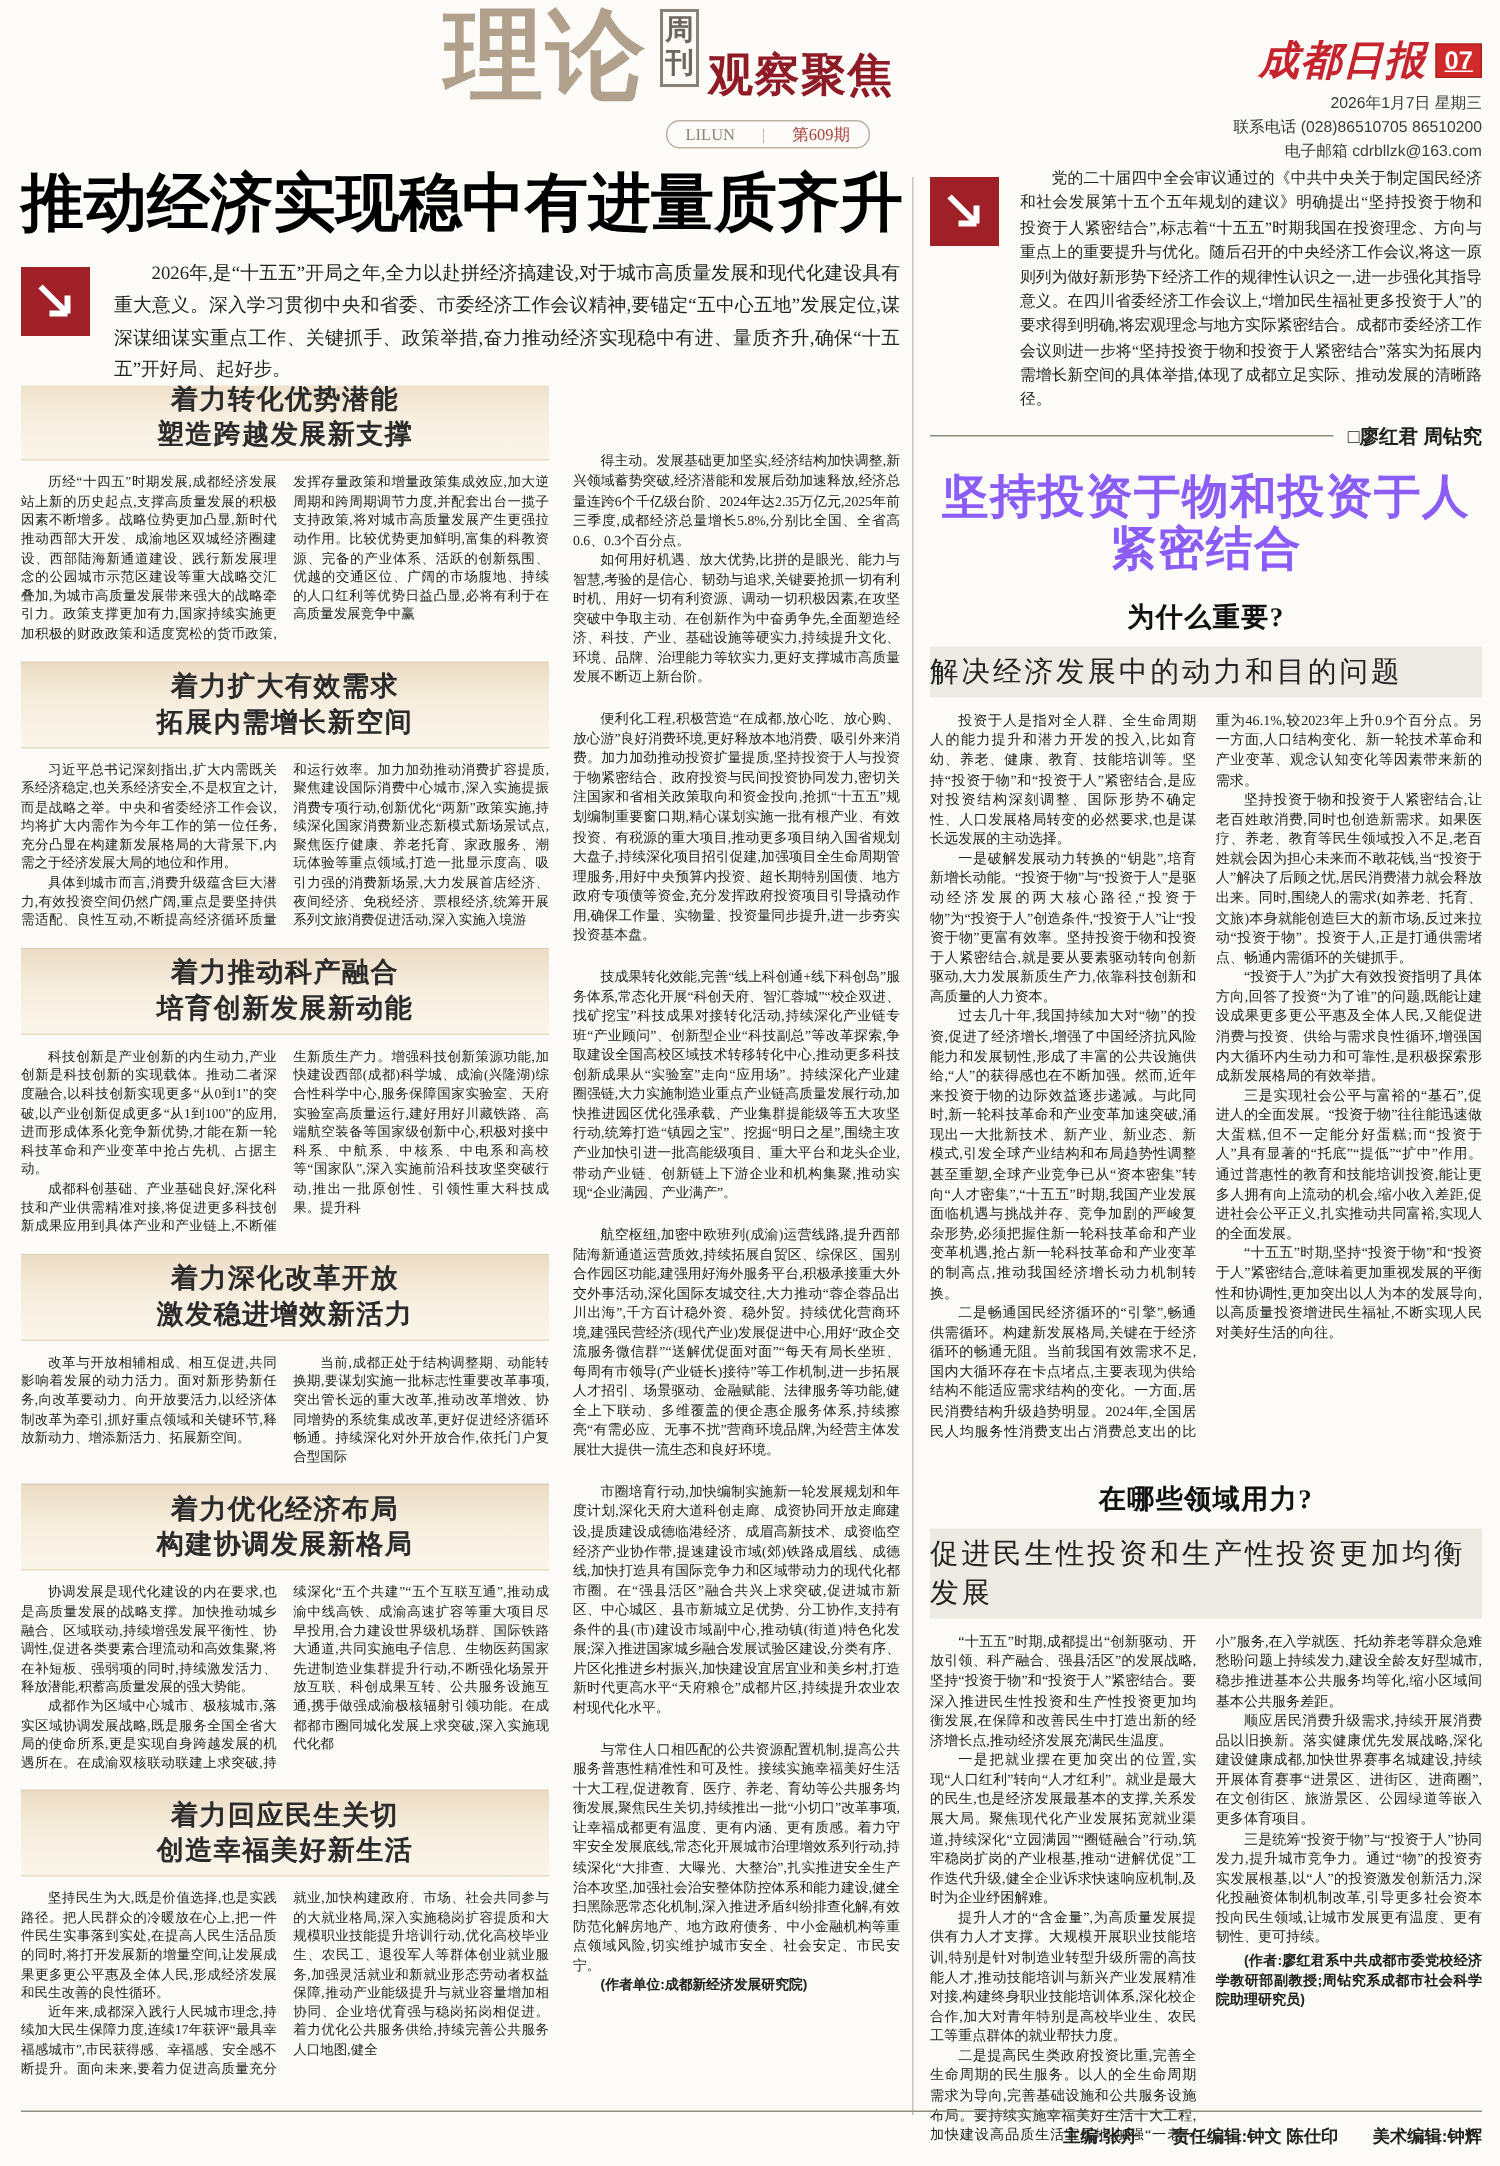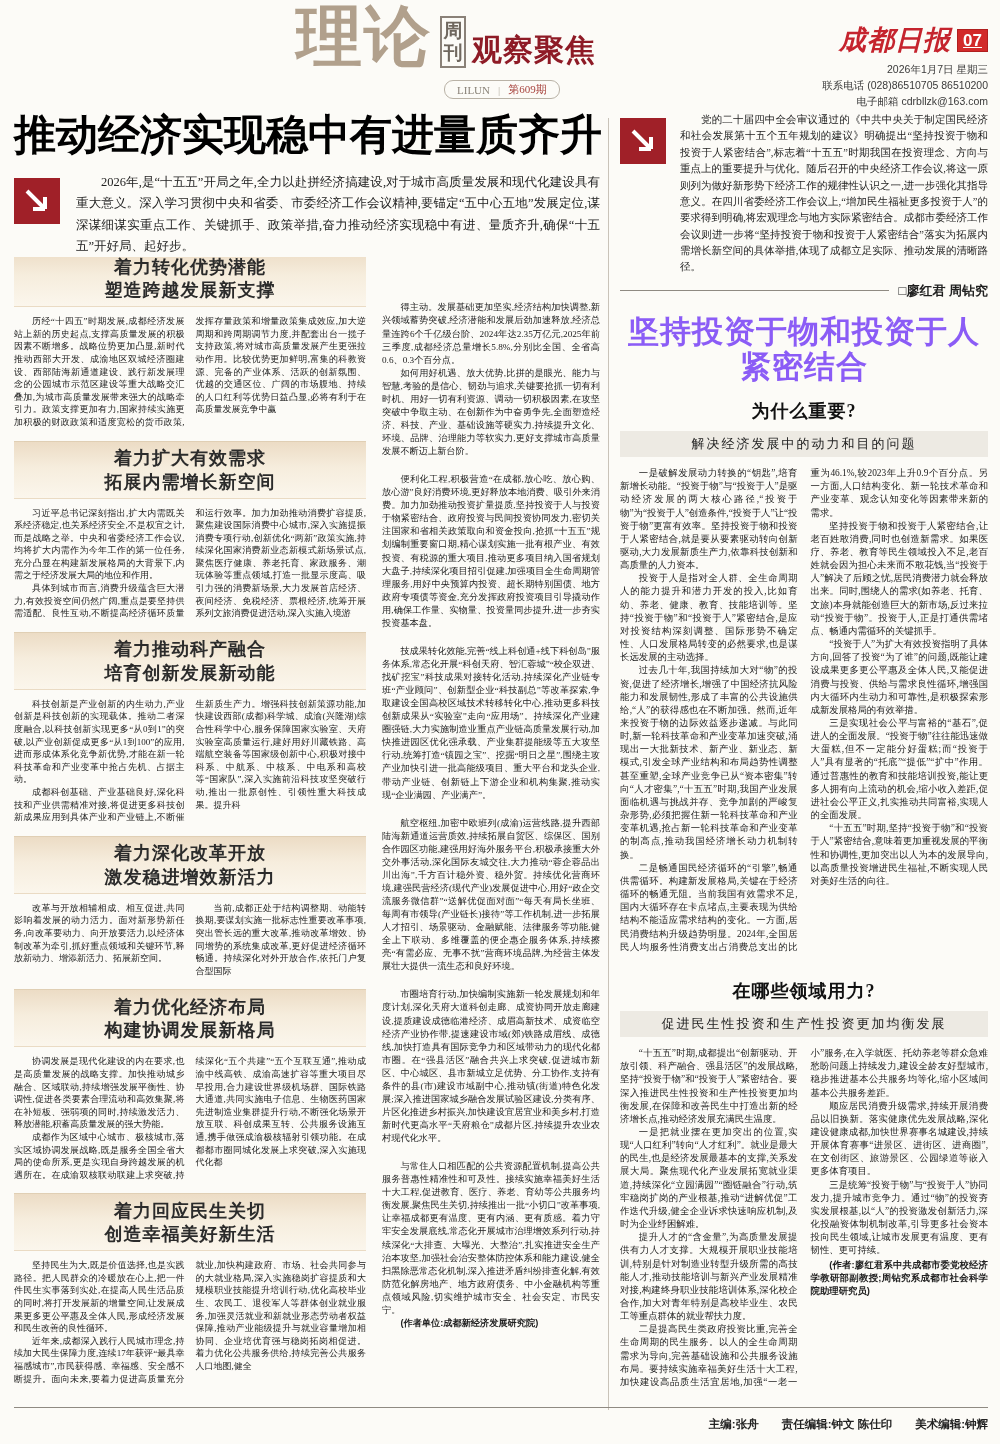--- a/index.html
+++ b/index.html
@@ -7,23 +7,23 @@
   .page {
     position:relative; width:1000px; height:1444px; margin:0 auto;
     background:#fcfbf7; overflow:hidden;
     font-family:"Liberation Serif","DejaVu Serif",serif; color:#1f1f1f;
   }
   
   .masthead { position:relative; height:110px; }
   .mast-left { position:absolute; left:296px; top:4px; width:320px; }
   .mast-row { display:flex; align-items:flex-start; }
   .brand-title { font-family:"DejaVu Sans","Liberation Sans",sans-serif; font-weight:900; font-size:66px; line-height:1; color:#b1a08c; letter-spacing:2px; }
-  .weekly-box { width:26px; margin-left:8px; margin-top:12px; border:2px solid #8a8178; padding:2px 1px; font-family:"Liberation Sans",sans-serif; font-weight:700; font-size:19px; line-height:1.15; color:#6f675e; text-align:center; word-break:break-all; }
+  .weekly-box { width:26px; margin-left:8px; margin-top:2px; border:2px solid #8a8178; padding:2px 1px; font-family:"Liberation Sans",sans-serif; font-weight:700; font-size:19px; line-height:1.15; color:#6f675e; text-align:center; word-break:break-all; }
   .focus-title { margin-left:6px; margin-top:26px; font-family:"DejaVu Sans","Liberation Sans",sans-serif; font-weight:900; font-size:30px; color:#8e1b26; letter-spacing:1px; }
-  .issue-pill { position:absolute; left:148px; top:76px; border:1px solid #b9b2a6; border-radius:9px; padding:1px 12px; font-size:11px; color:#8a8378; display:flex; gap:8px; align-items:center; white-space:nowrap; }
+  .issue-pill { position:absolute; left:148px; top:76px; border:1px solid #b9b2a6; border-radius:9px; padding:1px 12px; font-size:11px; color:#8a8378; display:flex; gap:18px; align-items:center; white-space:nowrap; }
   .issue-pill .no { color:#a8453f; }
   .issue-sep { color:#b9b2a6; }
   .mast-right { position:absolute; right:12px; top:22px; text-align:right; }
   .brand-cn-row { display:flex; justify-content:flex-end; align-items:center; gap:6px; }
   .paper-name { font-family:"Liberation Serif",serif; font-style:italic; font-weight:700; font-size:27px; color:#c5242e; letter-spacing:1px; }
   .page-no-box { background:#d22a2a; color:#fff; font-family:"Liberation Sans",sans-serif; font-weight:700; font-size:17px; padding:2px 5px; line-height:1; border:1px solid #b01f1f;text-decoration:underline; }
   .mast-info { margin-top:4px; font-size:10.5px; line-height:1.5; color:#3a3a3a; font-family:"Liberation Sans",sans-serif; }
   
   .content { position:absolute; left:14px; right:12px; top:112px; display:flex; }
   .col-divider { position:absolute; left:608px; top:118px; height:1292px; width:1px; background:#c9c3b9; }
@@ -50,21 +50,21 @@
   }
   .sec-text { margin-top:8px; column-count:2; column-gap:11px; font-size:9px; line-height:1.4; text-align:justify; color:#222; }
   .sec-text p, .c-block p, .r-body p { text-indent:2em; }
   .c-block { font-size:9.2px; line-height:1.42; text-align:justify; margin-bottom:15px; color:#222; }
   .bold-last p:last-child { font-weight:700; font-family:"Liberation Sans",sans-serif; }
   
   .r-intro-row { display:flex; }
   .r-intro-text { margin-left:14px; font-size:10.5px; line-height:1.56; text-align:justify; text-indent:2em; color:#222; }
   .r-headline { margin-top:14px; text-align:center; font-family:"DejaVu Sans","Liberation Sans",sans-serif; font-weight:900; font-size:31px; line-height:1.15; color:#8b5cf6; letter-spacing:1px; }
   .q-title { margin-top:14px; text-align:center; font-weight:700; font-size:18px; letter-spacing:1px; color:#111; }
-  .q-bar { margin-top:8px; background:#edeae3; text-align:center; font-size:13px; padding:4px 0; letter-spacing:2px; color:#222; }
+  .q-bar { margin-top:8px; background:#edeae3; font-size:19px; padding:4px 0; letter-spacing:2px; color:#222; }
   .r-body { margin-top:10px; column-count:2; column-gap:13px; column-fill:auto; font-size:9.4px; line-height:1.4; text-align:justify; color:#222; overflow:hidden; }
   .r-body.q1 { height:498px; }
   .r-body.q2 { height:348px; }
   
   .page-footer { position:absolute; left:14px; right:12px; bottom:12px; border-top:1px solid #8f8a82; padding-top:9px; text-align:right; font-family:Liberation Sans, sans-serif; font-weight:700; font-size:11.5px; color:#222; }
 </style>
 </head>
 <body>
 
 <div class="page">
@@ -221,22 +221,22 @@
       </div>
 
       <div class="r-headline">
         <div>坚持投资于物和投资于人</div>
         <div>紧密结合</div>
       </div>
 
       <div class="q-title">为什么重要?</div>
       <div class="q-bar">解决经济发展中的动力和目的问题</div>
       <div class="r-body q1">
+          <p>投资于人是指对全人群、全生命周期人的能力提升和潜力开发的投入,比如育幼、养老、健康、教育、技能培训等。坚持“投资于物”和“投资于人”紧密结合,是应对投资结构深刻调整、国际形势不确定性、人口发展格局转变的必然要求,也是谋长远发展的主动选择。</p>
           <p>一是破解发展动力转换的“钥匙”,培育新增长动能。“投资于物”与“投资于人”是驱动经济发展的两大核心路径,“投资于物”为“投资于人”创造条件,“投资于人”让“投资于物”更富有效率。坚持投资于物和投资于人紧密结合,就是要从要素驱动转向创新驱动,大力发展新质生产力,依靠科技创新和高质量的人力资本。</p>
-          <p>投资于人是指对全人群、全生命周期人的能力提升和潜力开发的投入,比如育幼、养老、健康、教育、技能培训等。坚持“投资于物”和“投资于人”紧密结合,是应对投资结构深刻调整、国际形势不确定性、人口发展格局转变的必然要求,也是谋长远发展的主动选择。</p>
           <p>过去几十年,我国持续加大对“物”的投资,促进了经济增长,增强了中国经济抗风险能力和发展韧性,形成了丰富的公共设施供给,“人”的获得感也在不断加强。然而,近年来投资于物的边际效益逐步递减。与此同时,新一轮科技革命和产业变革加速突破,涌现出一大批新技术、新产业、新业态、新模式,引发全球产业结构和布局趋势性调整甚至重塑,全球产业竞争已从“资本密集”转向“人才密集”,“十五五”时期,我国产业发展面临机遇与挑战并存、竞争加剧的严峻复杂形势,必须把握住新一轮科技革命和产业变革机遇,抢占新一轮科技革命和产业变革的制高点,推动我国经济增长动力机制转换。</p>
           <p>二是畅通国民经济循环的“引擎”,畅通供需循环。构建新发展格局,关键在于经济循环的畅通无阻。当前我国有效需求不足,国内大循环存在卡点堵点,主要表现为供给结构不能适应需求结构的变化。一方面,居民消费结构升级趋势明显。2024年,全国居民人均服务性消费支出占消费总支出的比重为46.1%,较2023年上升0.9个百分点。另一方面,人口结构变化、新一轮技术革命和产业变革、观念认知变化等因素带来新的需求。</p>
           <p>坚持投资于物和投资于人紧密结合,让老百姓敢消费,同时也创造新需求。如果医疗、养老、教育等民生领域投入不足,老百姓就会因为担心未来而不敢花钱,当“投资于人”解决了后顾之忧,居民消费潜力就会释放出来。同时,围绕人的需求(如养老、托育、文旅)本身就能创造巨大的新市场,反过来拉动“投资于物”。投资于人,正是打通供需堵点、畅通内需循环的关键抓手。</p>
           <p>“投资于人”为扩大有效投资指明了具体方向,回答了投资“为了谁”的问题,既能让建设成果更多更公平惠及全体人民,又能促进消费与投资、供给与需求良性循环,增强国内大循环内生动力和可靠性,是积极探索形成新发展格局的有效举措。</p>
           <p>三是实现社会公平与富裕的“基石”,促进人的全面发展。“投资于物”往往能迅速做大蛋糕,但不一定能分好蛋糕;而“投资于人”具有显著的“托底”“提低”“扩中”作用。通过普惠性的教育和技能培训投资,能让更多人拥有向上流动的机会,缩小收入差距,促进社会公平正义,扎实推动共同富裕,实现人的全面发展。</p>
           <p>“十五五”时期,坚持“投资于物”和“投资于人”紧密结合,意味着更加重视发展的平衡性和协调性,更加突出以人为本的发展导向,以高质量投资增进民生福祉,不断实现人民对美好生活的向往。</p>
         </div>
 
       <div class="q-title">在哪些领域用力?</div>
       <div class="q-bar">促进民生性投资和生产性投资更加均衡发展</div>

